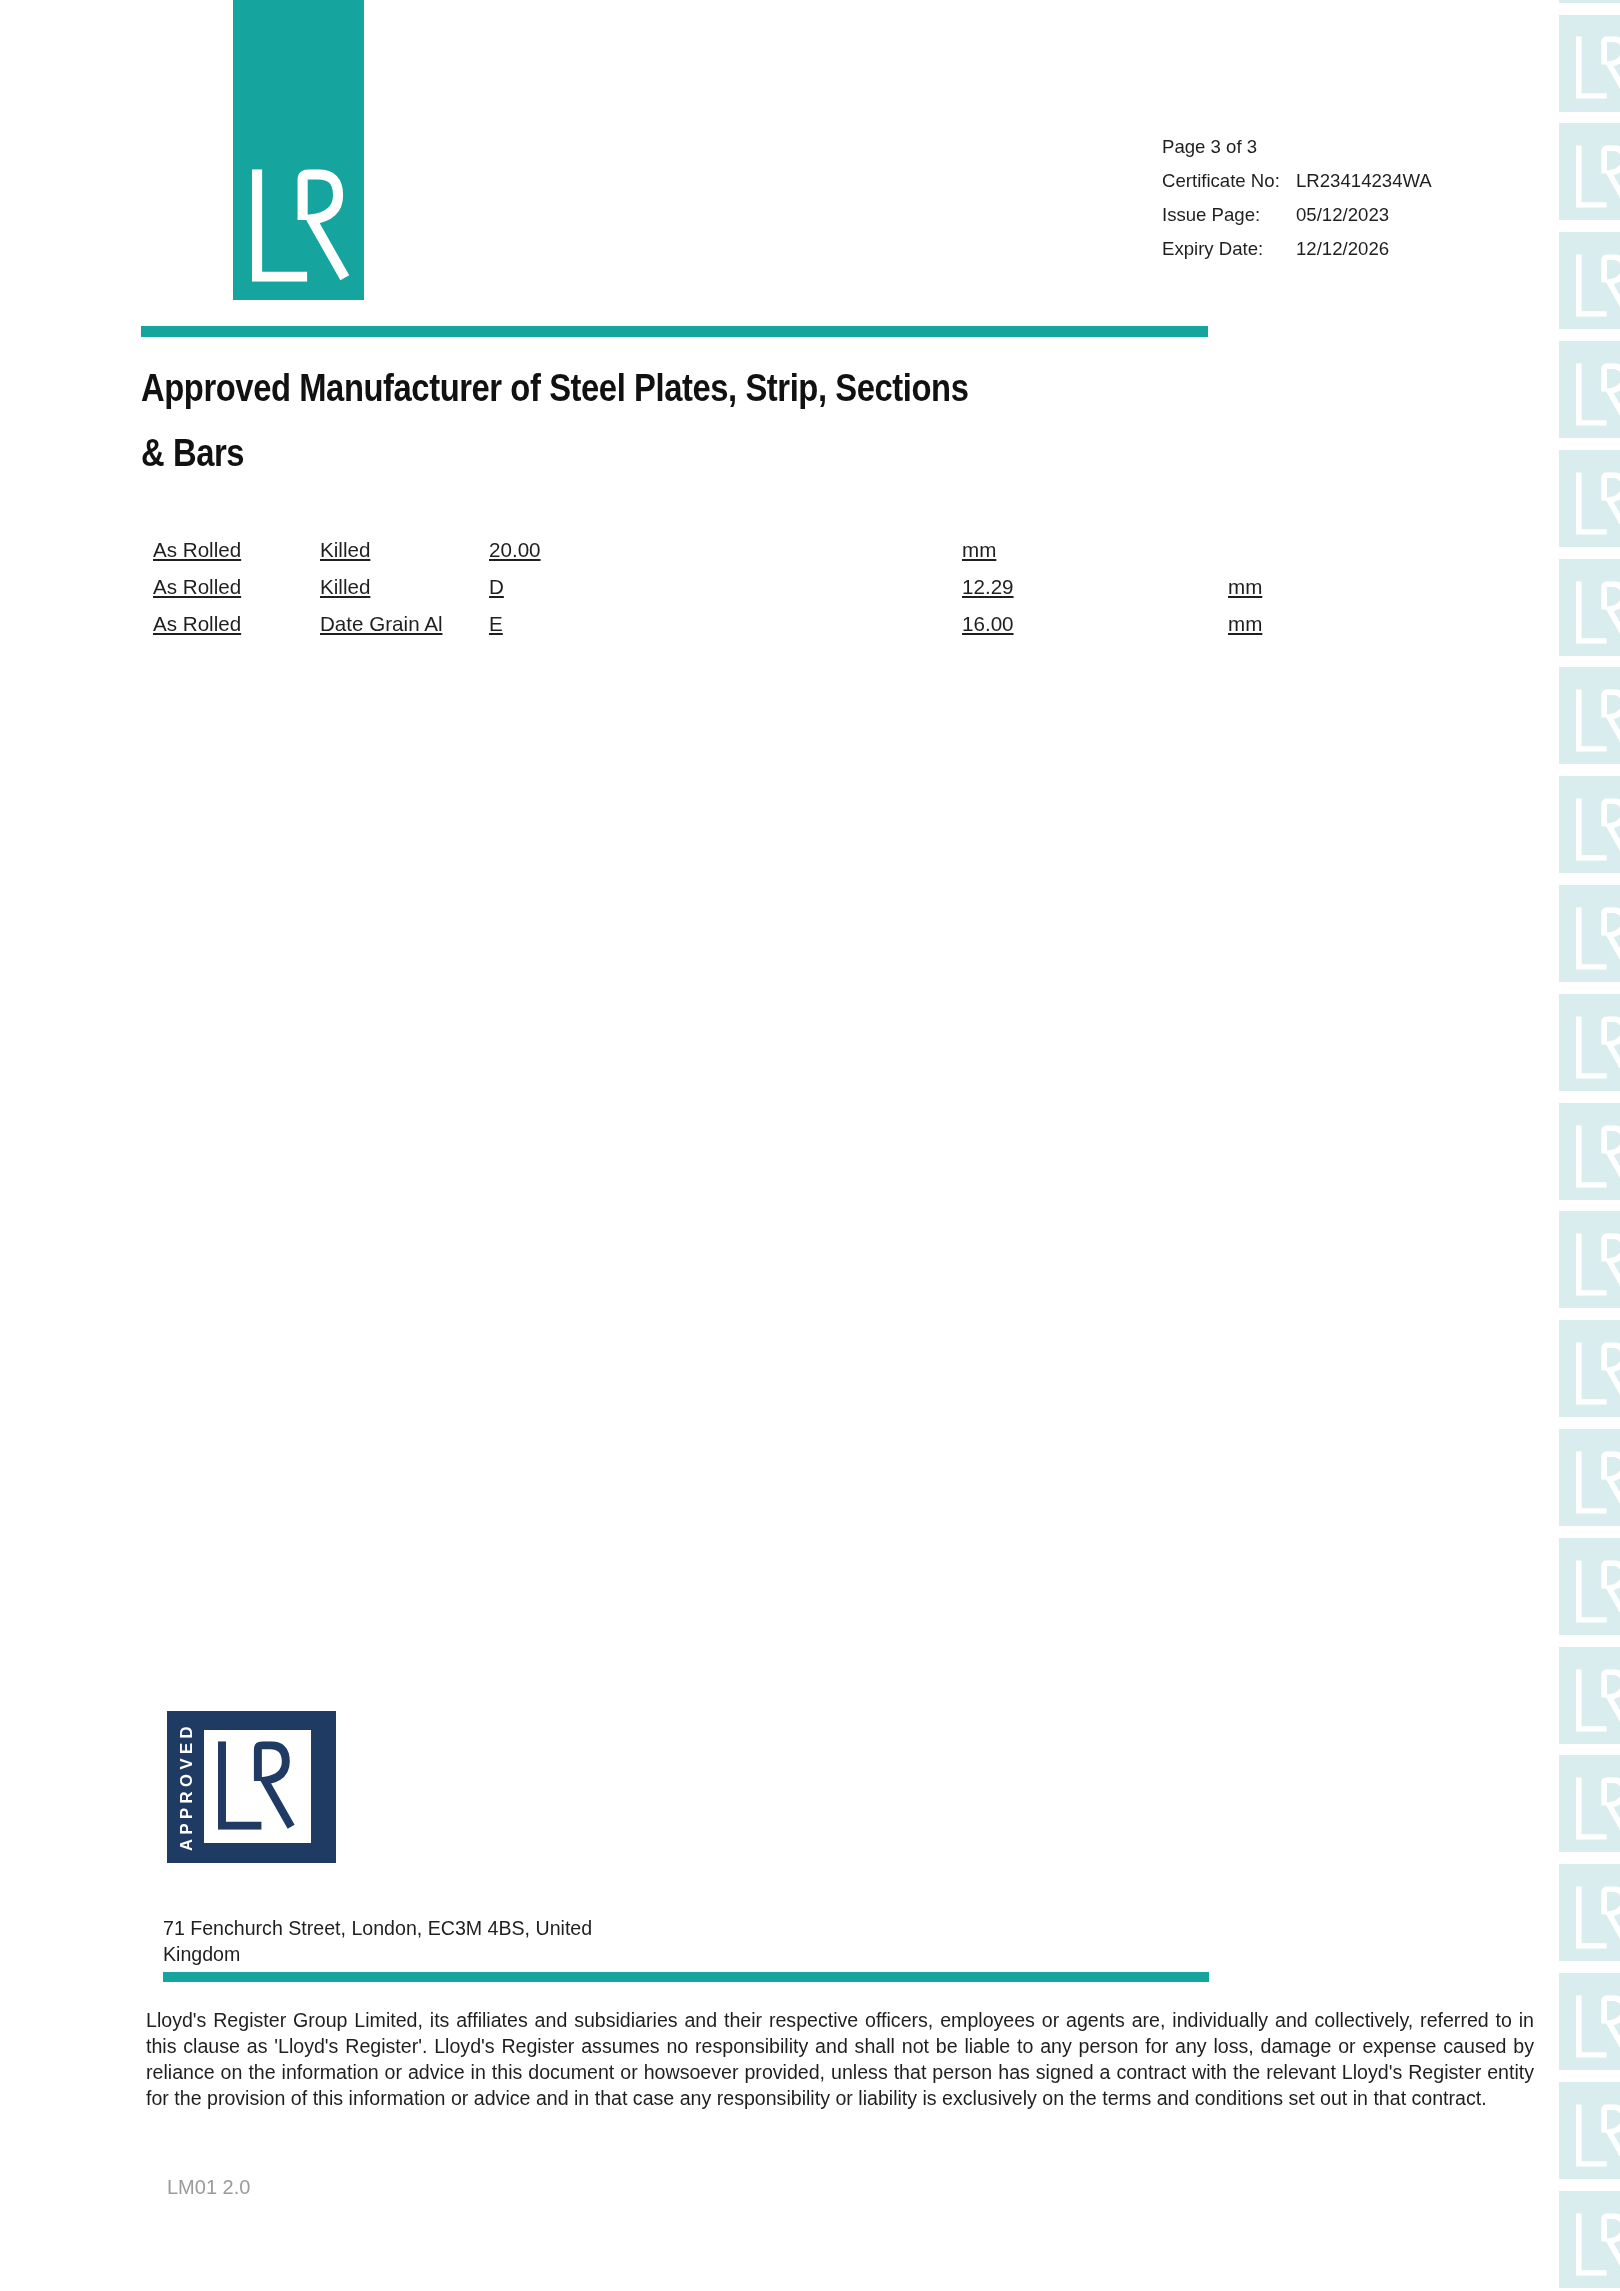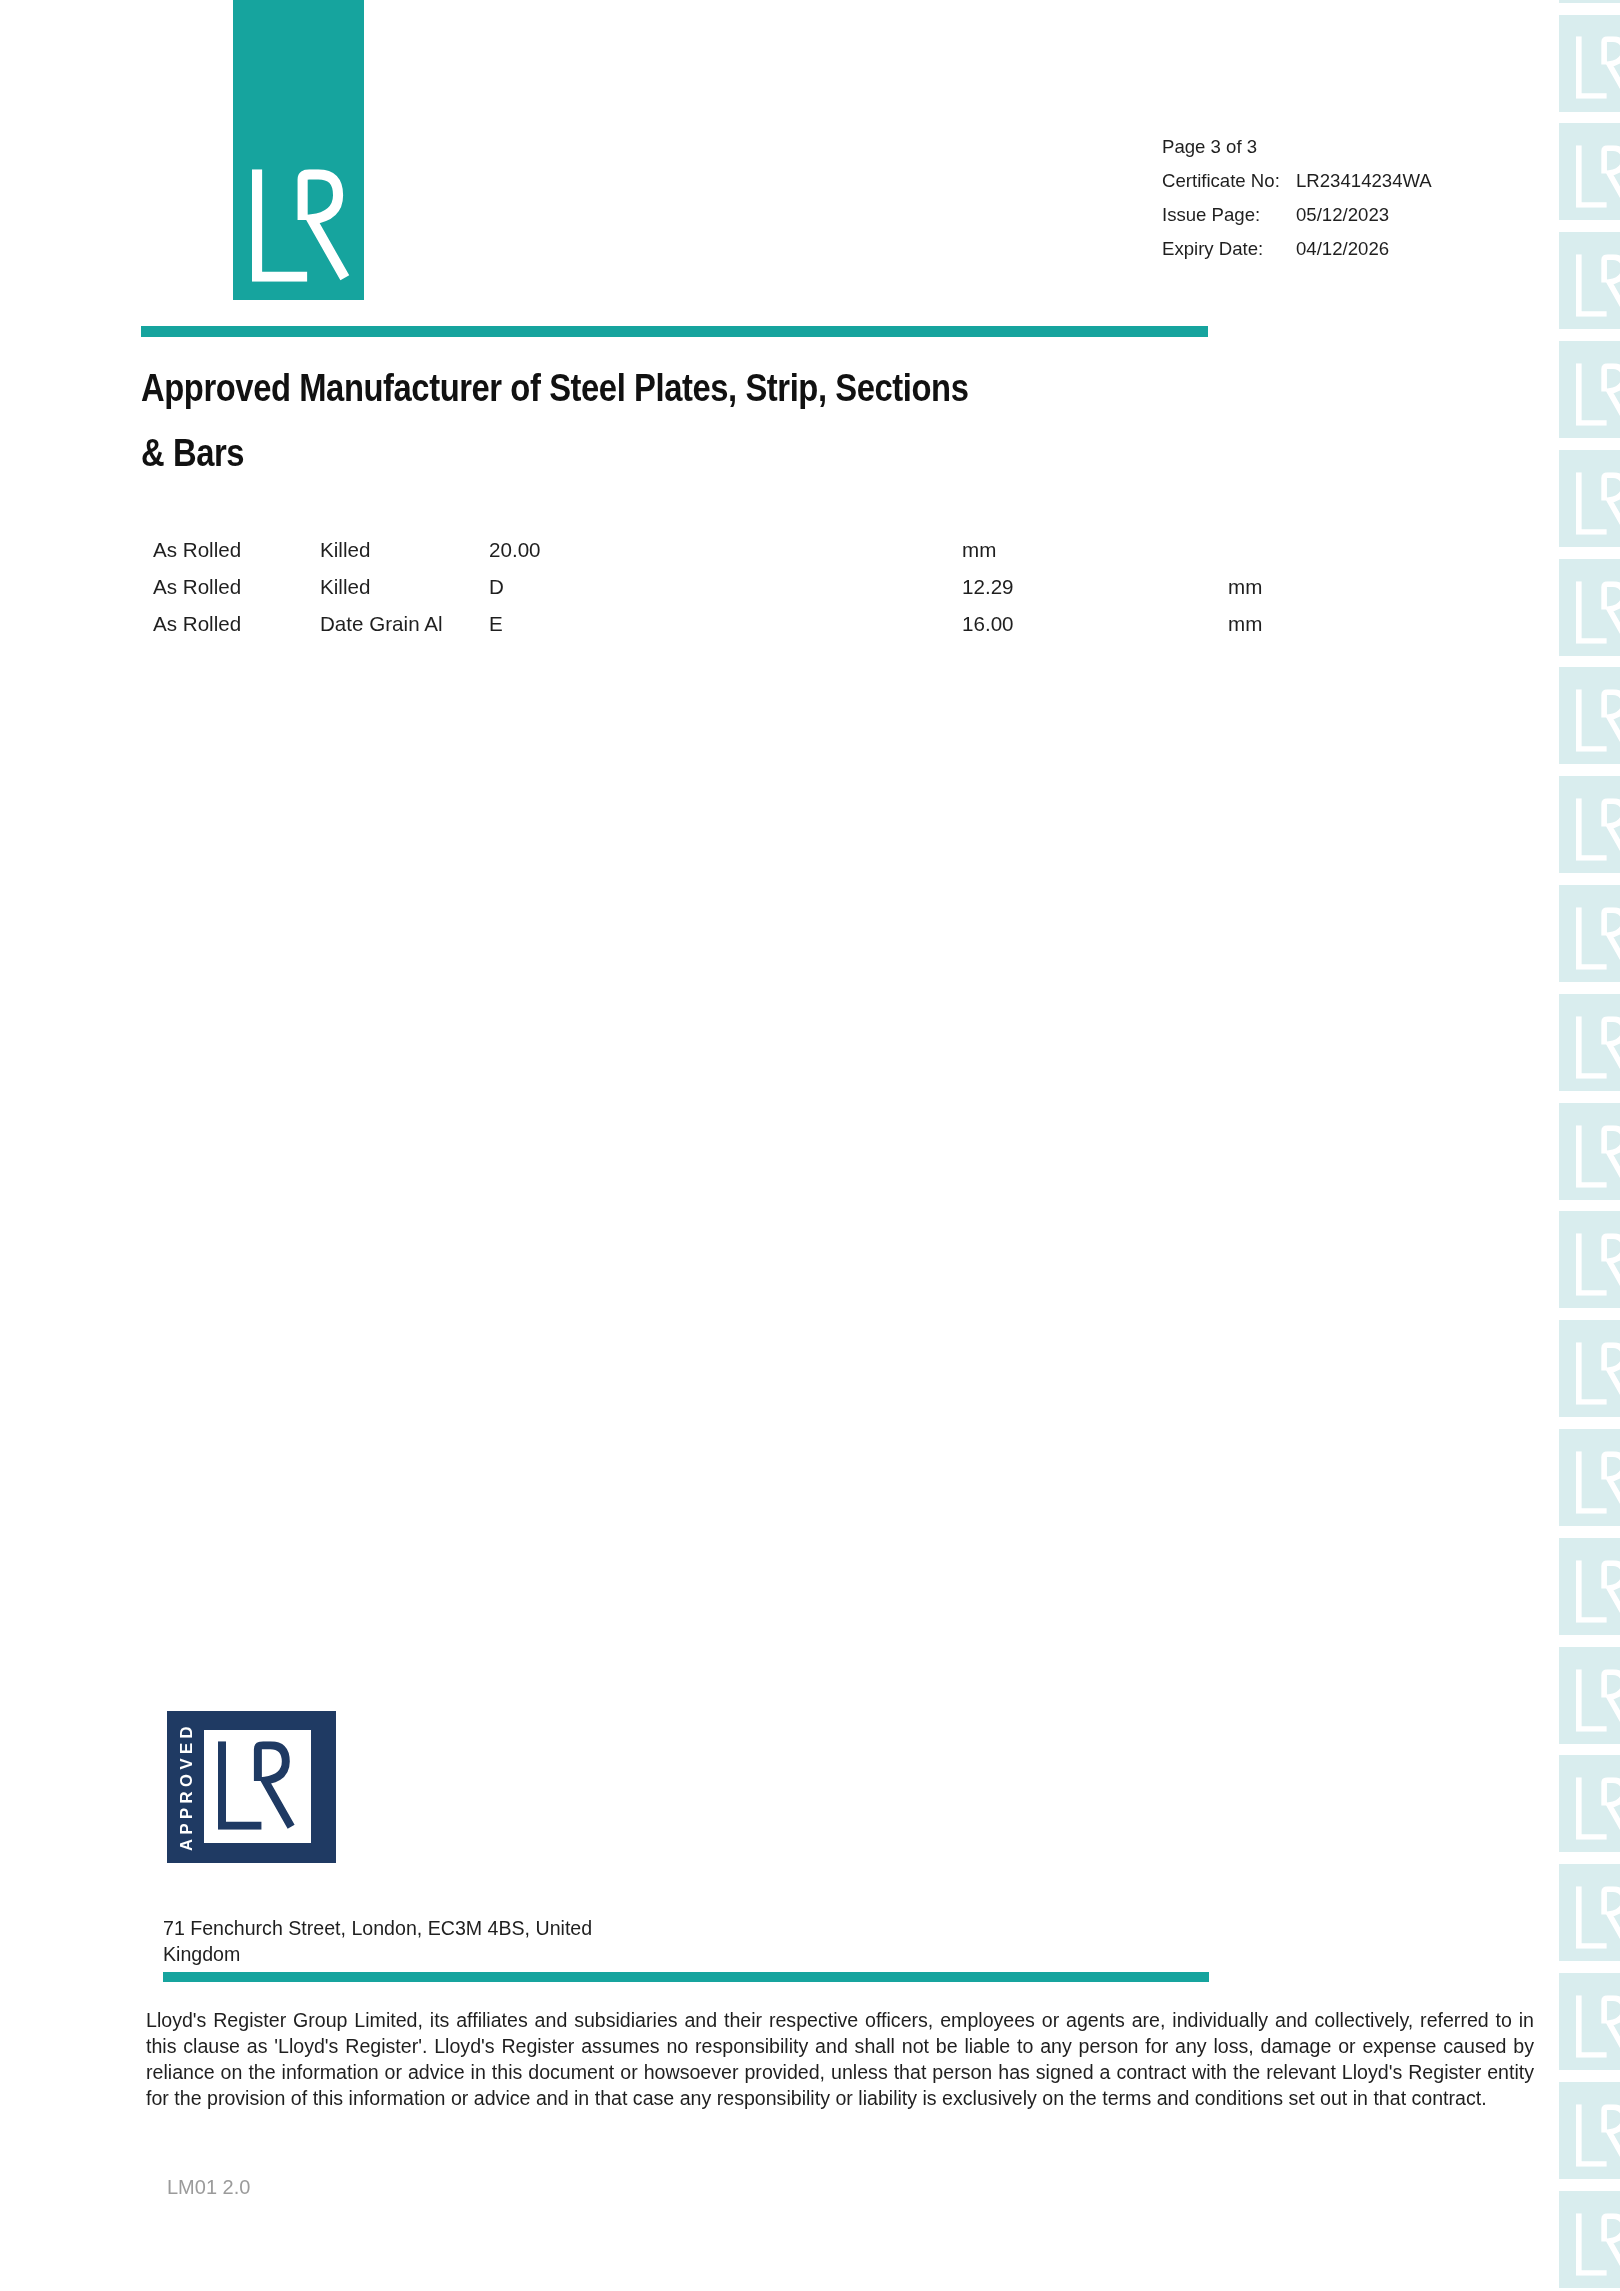--- a/index.html
+++ b/index.html
@@ -22,21 +22,21 @@
 
   
   .rule-top{position:absolute;left:101px;top:326px;width:1067px;height:10.8px;background:var(--brand-teal,#16a49e);}
   .rule-bottom{position:absolute;left:123px;top:1972px;width:1046px;height:9.8px;background:var(--brand-teal,#16a49e);}
 
   
   .title{position:absolute;left:101px;top:355px;font-size:39px;line-height:65px;font-weight:700;
          color:#111111;letter-spacing:-0.5px;transform:scaleX(0.84);transform-origin:left top;white-space:nowrap;}
 
   
-  .spec-table{position:absolute;left:113px;top:531px;font-size:20.6px;color:#1f1f1f;}
+  .spec-table{position:absolute;left:113px;top:531px;font-size:20.6px;color:#1f1f1f;text-decoration:underline;}
   .spec-row{display:grid;grid-template-columns:167px 169px 473px 266px auto;height:37px;line-height:37px;}
 
   
   .approved-logo{position:absolute;left:127px;top:1711px;width:169px;height:152px;background:var(--navy,#1f3a63);}
   .approved-text{position:absolute;left:-57px;top:57px;width:152px;height:37px;line-height:37px;
                  transform:rotate(-90deg);text-align:center;color:#ffffff;font-size:16.7px;
                  font-weight:700;letter-spacing:4.4px;}
   .approved-inner{position:absolute;left:37px;top:18.6px;width:107px;height:113px;background:#ffffff;}
   .approved-glyph{position:absolute;left:13.7px;top:11.8px;width:78px;height:89px;color:var(--navy,#1f3a63);}
 
@@ -73,21 +73,21 @@
 
   <div class="meta">
     <div class="meta-line">Page 3 of 3</div>
     <div class="meta-line">
       <span class="meta-label">Certificate No:</span><span class="meta-value">LR23414234WA</span>
     </div>
     <div class="meta-line">
       <span class="meta-label">Issue Page:</span><span class="meta-value">05/12/2023</span>
     </div>
     <div class="meta-line">
-      <span class="meta-label">Expiry Date:</span><span class="meta-value">04/12/2026</span>
+      <span class="meta-label">Expiry Date:</span><span class="meta-value">12/12/2026</span>
     </div>
   </div>
 
   <div class="rule-top"></div>
 
   <div class="title">
     <div>Approved Manufacturer of Steel Plates, Strip, Sections</div>
     <div>&amp; Bars</div>
   </div>
 

